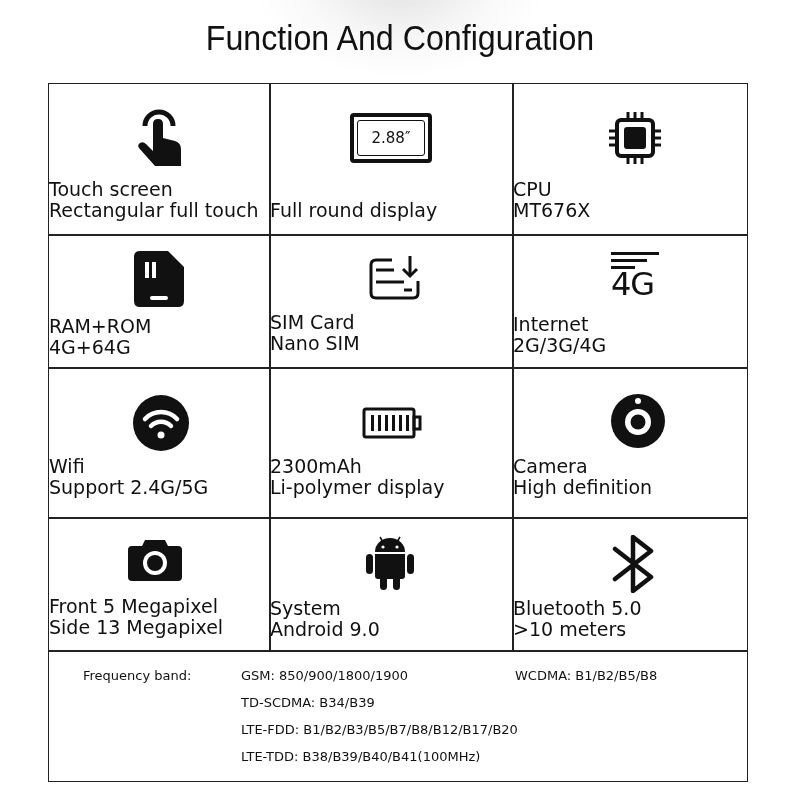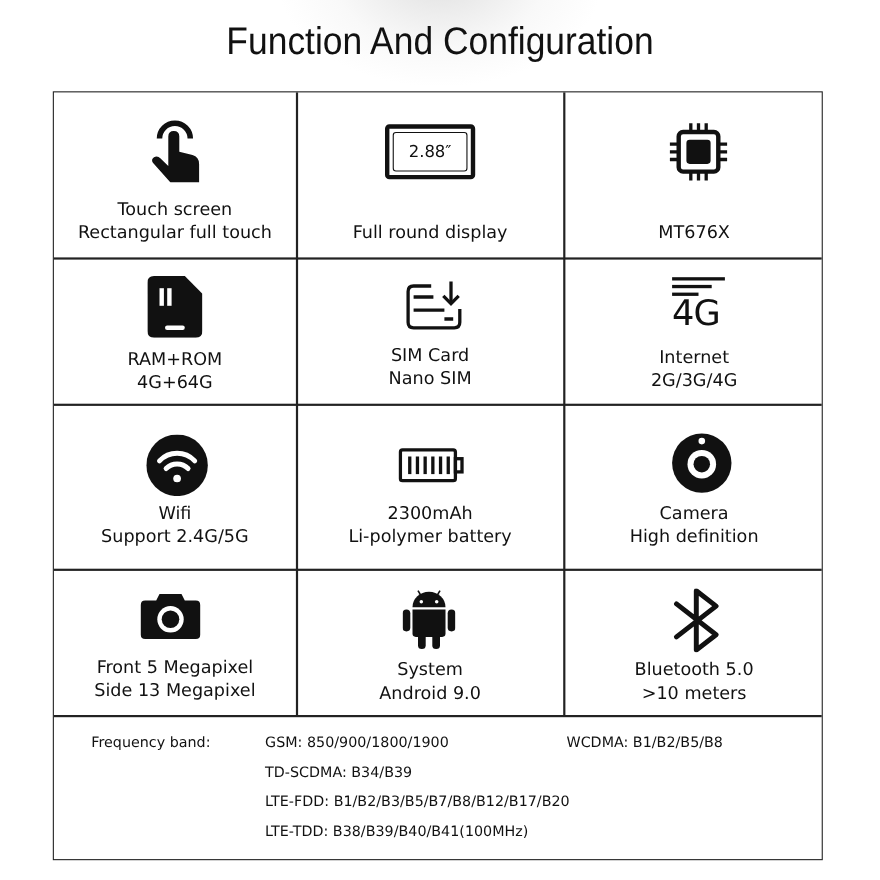--- a/index.html
+++ b/index.html
@@ -24,22 +24,22 @@
     border:1.5px solid #222; box-sizing:border-box;
   }
   .cell {
     position:absolute; box-sizing:border-box;
     display:flex; flex-direction:column; align-items:center;
   }
   .vline { position:absolute; top:0; width:1.5px; height:566px; background:#222; }
   .hline { position:absolute; left:0; height:1.5px; width:100%; background:#222; }
   .icon { position:absolute; }
   .label {
-    position:absolute; left:0; width:100%; text-align:center;
-    font-size:16px; line-height:21px; color:#111;
+    position:absolute; left:0; width:100%; text-align:left;
+    font-size:19px; line-height:21px; color:#111;
   }
   .freq {
     position:absolute; left:0; top:567px; width:100%; height:130px;
     font-size:13px; color:#111;
   }
   .freq .k { position:absolute; left:34px; top:17px; }
   .freq .line { position:absolute; left:192px; }
   .freq .wcdma { position:absolute; left:466px; top:17px; }
 </style>
 </head>
@@ -85,20 +85,21 @@
           <line x1="28" y1="46" x2="28" y2="54"></line>
           <line x1="35" y1="46" x2="35" y2="54"></line>
         <line x1="2" y1="21" x2="10" y2="21"></line>
           <line x1="2" y1="28" x2="10" y2="28"></line>
           <line x1="2" y1="35" x2="10" y2="35"></line>
         <line x1="46" y1="21" x2="54" y2="21"></line>
           <line x1="46" y1="28" x2="54" y2="28"></line>
           <line x1="46" y1="35" x2="54" y2="35"></line>
       </g>
     </svg>
+    <div class="label" style="top:95px">CPU</div>
     <div class="label" style="top:116px">MT676X</div>
   </div>
 
   <div class="cell" style="left:0;top:151px;width:220px;height:132px">
     <svg class="icon" style="left:85px;top:16px" width="50" height="56" viewBox="0 0 50 56">
       <path d="M6 0 h28 l16 16 v34 q0 6 -6 6 h-38 q-6 0 -6 -6 v-44 q0-6 6-6 z" fill="#111"></path>
       <rect x="11" y="11" width="4" height="16" fill="#fff"></rect>
       <rect x="18" y="11" width="4" height="16" fill="#fff"></rect>
       <rect x="16" y="45" width="18" height="4" rx="2" fill="#fff"></rect>
     </svg>
@@ -148,21 +149,21 @@
       <g fill="#111">
         <rect x="9" y="8" width="3" height="16"></rect>
           <rect x="16" y="8" width="3" height="16"></rect>
         <rect x="23" y="8" width="3" height="16"></rect>
           <rect x="30" y="8" width="3" height="16"></rect>
         <rect x="37" y="8" width="3" height="16"></rect>
           <rect x="44" y="8" width="3" height="16"></rect>
       </g>
     </svg>
     <div class="label" style="top:88px">2300mAh</div>
-    <div class="label" style="top:109px">Li-polymer battery</div>
+    <div class="label" style="top:109px">Li-polymer display</div>
   </div>
 
   <div class="cell" style="left:464px;top:284px;width:236px;height:149px">
     <svg class="icon" style="left:97px;top:25px" width="56" height="56" viewBox="0 0 56 56">
       <circle cx="28" cy="28" r="27" fill="#111"></circle>
       <circle cx="28" cy="8" r="3" fill="#fff"></circle>
       <circle cx="28" cy="29" r="13" fill="#fff"></circle>
       <circle cx="28" cy="29" r="7.5" fill="#111"></circle>
     </svg>
     <div class="label" style="top:88px">Camera</div>

